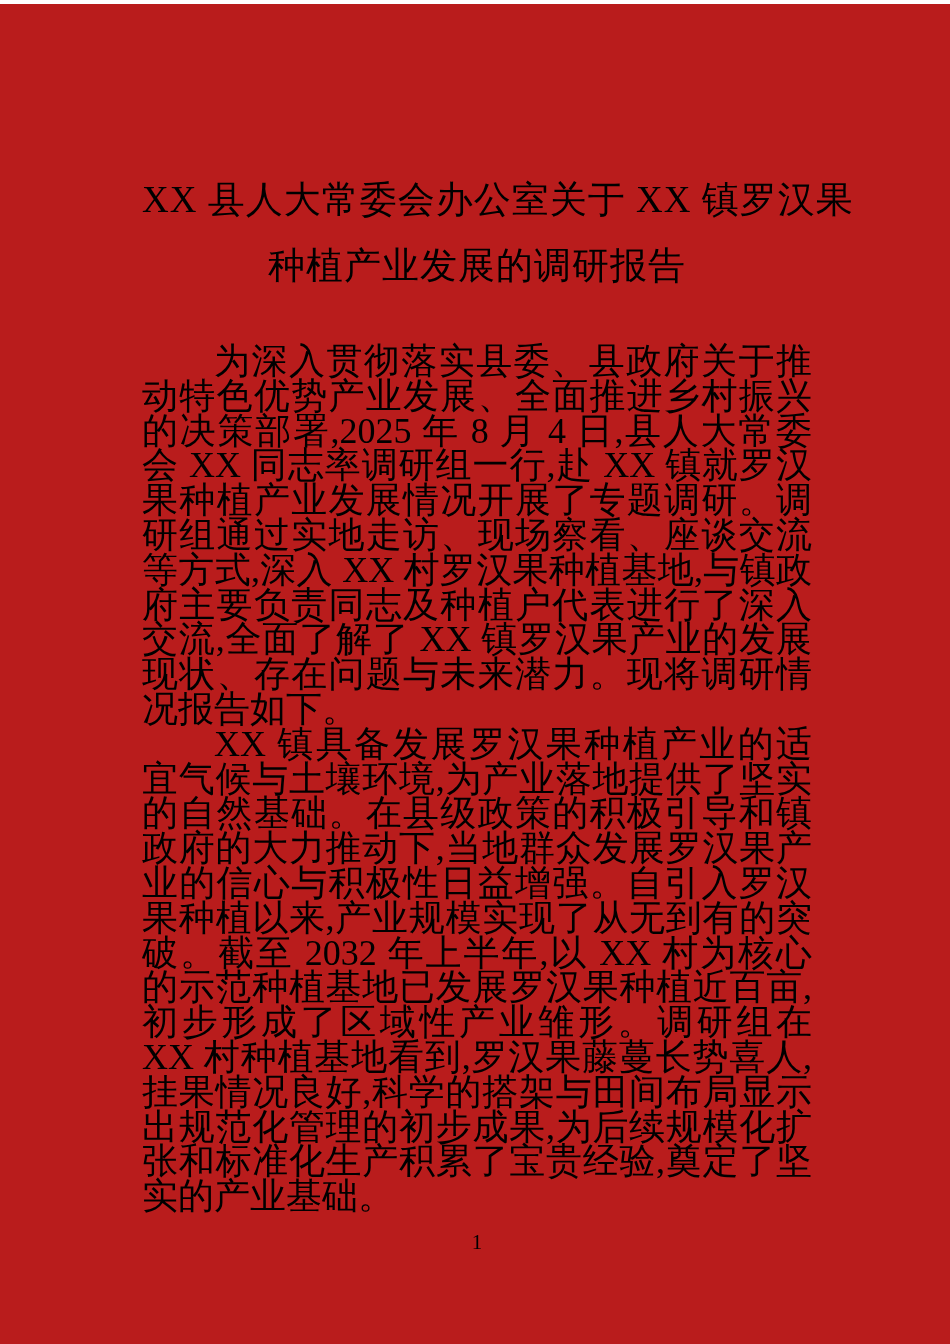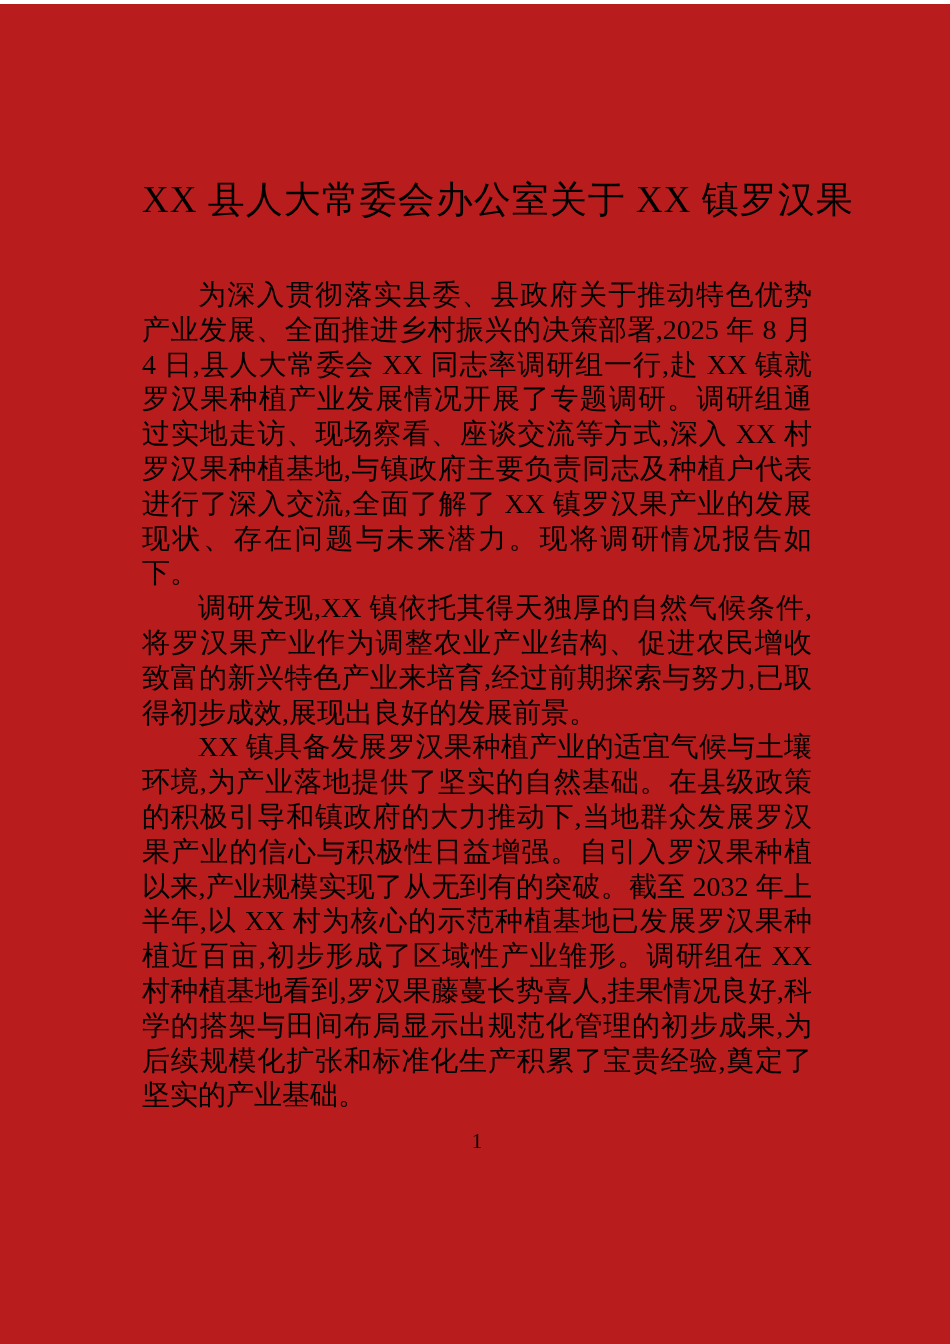--- a/index.html
+++ b/index.html
@@ -27,21 +27,21 @@
     line-height: 66px;
     text-align: center;
     letter-spacing: 1px;
     color: #000000;
   }
   .title-line {
     white-space: nowrap;
   }
   .doc-body {
     margin-top: 45px;
-    font-size: 28px;
+    font-size: 36px;
     line-height: 34.8px;
     text-align: justify;
     color: #000000;
   }
   .para {
     margin: 0;
     padding: 0;
     text-indent: 2em;
   }
   .page-number {
@@ -53,23 +53,23 @@
     color: #000000;
   }
 </style>
 </head>
 <body>
 
 <div class="page">
 
   <h1 class="doc-title">
     <div class="title-line">XX 县人大常委会办公室关于 XX 镇罗汉果</div>
+    <div class="title-line">种植产业发展的调研报告</div>
   </h1>
 
   <div class="doc-body">
     <p class="para">为深入贯彻落实县委、县政府关于推动特色优势产业发展、全面推进乡村振兴的决策部署,2025 年 8 月 4 日,县人大常委会 XX 同志率调研组一行,赴 XX 镇就罗汉果种植产业发展情况开展了专题调研。调研组通过实地走访、现场察看、座谈交流等方式,深入 XX 村罗汉果种植基地,与镇政府主要负责同志及种植户代表进行了深入交流,全面了解了 XX 镇罗汉果产业的发展现状、存在问题与未来潜力。现将调研情况报告如下。</p>
-    <p class="para">调研发现,XX 镇依托其得天独厚的自然气候条件,将罗汉果产业作为调整农业产业结构、促进农民增收致富的新兴特色产业来培育,经过前期探索与努力,已取得初步成效,展现出良好的发展前景。</p>
     <p class="para">XX 镇具备发展罗汉果种植产业的适宜气候与土壤环境,为产业落地提供了坚实的自然基础。在县级政策的积极引导和镇政府的大力推动下,当地群众发展罗汉果产业的信心与积极性日益增强。自引入罗汉果种植以来,产业规模实现了从无到有的突破。截至 2032 年上半年,以 XX 村为核心的示范种植基地已发展罗汉果种植近百亩,初步形成了区域性产业雏形。调研组在 XX 村种植基地看到,罗汉果藤蔓长势喜人,挂果情况良好,科学的搭架与田间布局显示出规范化管理的初步成果,为后续规模化扩张和标准化生产积累了宝贵经验,奠定了坚实的产业基础。</p>
   </div>
 
   <div class="page-number">1</div>
 
 </div>
 
 </body></html>

